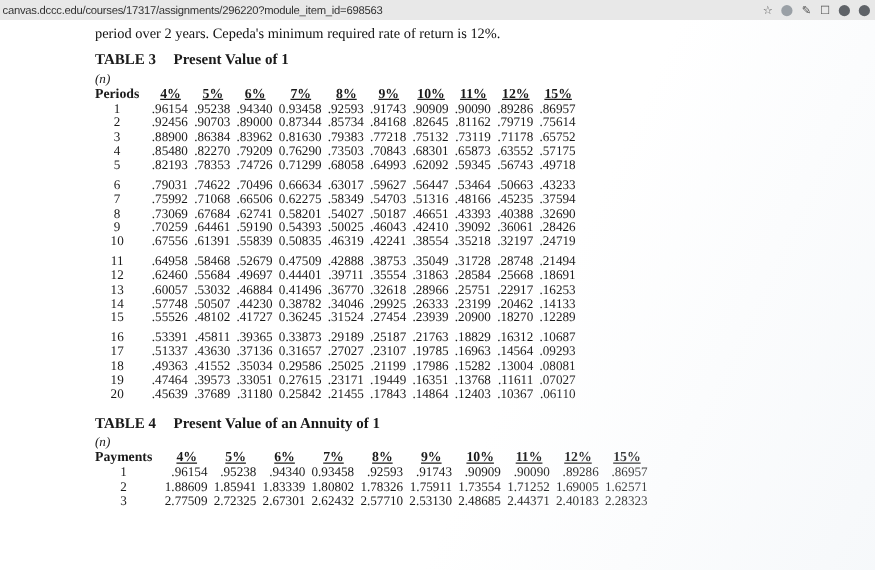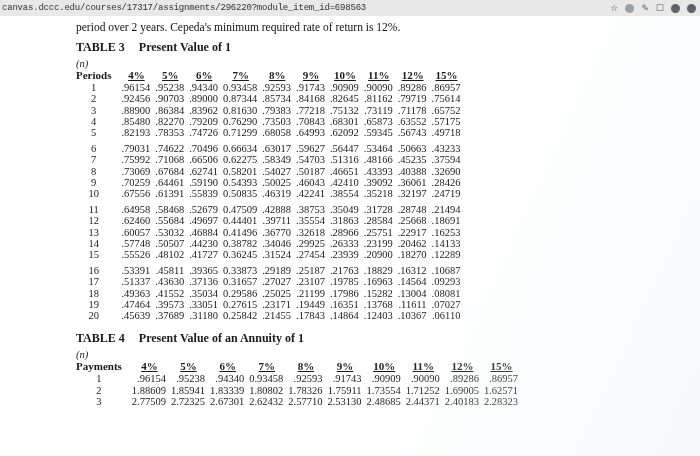--- a/index.html
+++ b/index.html
@@ -22,21 +22,21 @@
     top: 0; left: 0;
     width: 700px;
     height: 16px;
     background: #e8e8e8;
     border-bottom: 1px solid #b8b8b8;
     display: flex;
     align-items: center;
     overflow: hidden;
   }
   #url-text {
-    font-family: Liberation Mono, monospace;
+    font-family: Liberation Sans, sans-serif;
     font-size: 9px;
     color: #333;
     white-space: nowrap;
     padding-left: 2px;
     letter-spacing: -0.2px;
   }
   #chrome-right {
     position: absolute;
     right: 4px;
     top: 0;

